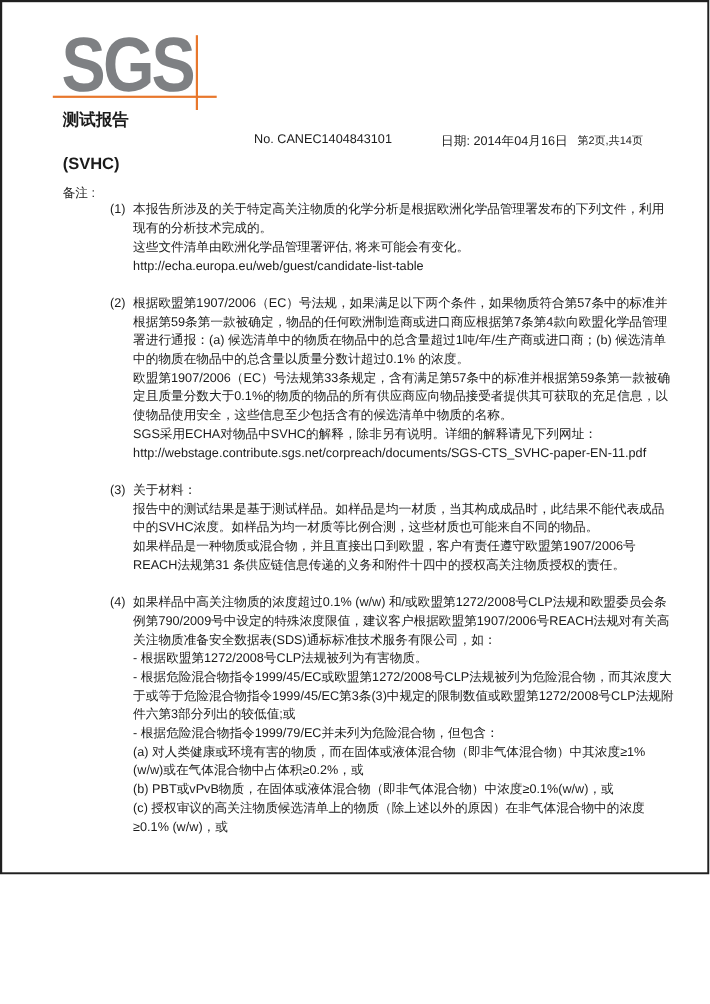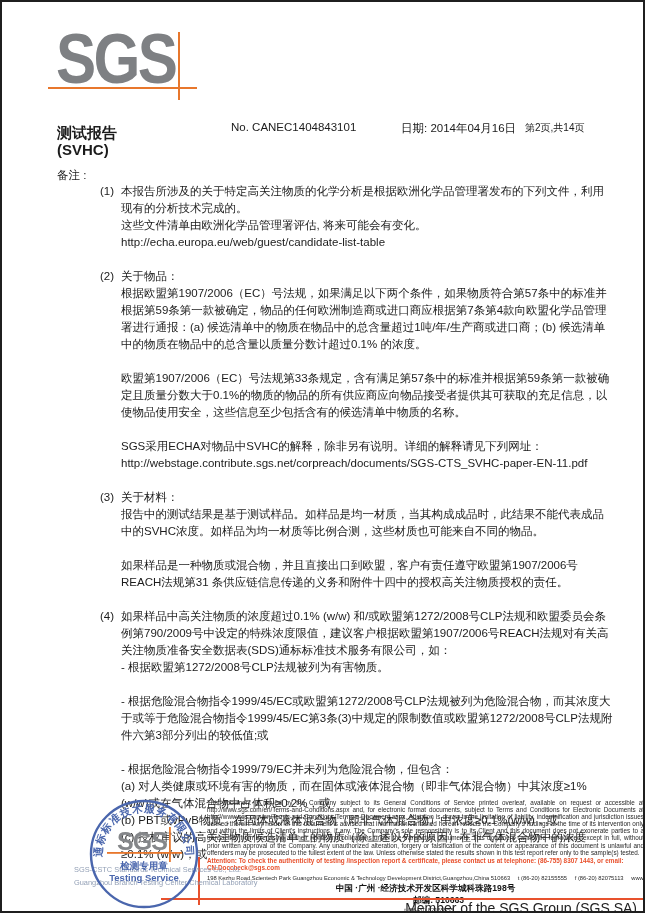--- a/index.html
+++ b/index.html
@@ -1,42 +1,42 @@
 <!DOCTYPE html>
 <html style="--accent_orange: #e8772c; --attention_red: #e8512d; --stamp_blue: #4a66ad; --logo_gray: #7e8083;"><head>
 <meta charset="utf-8">
 <style>
   html, body { margin: 0; padding: 0; background: #ffffff; }
   .page {
-    position: relative; width: 645px; height: 913px; background: #ffffff;
+    position: relative; width: 645px; height: 795px; background: #ffffff;
     border: 2px solid #1f1f1f; box-sizing: border-box; overflow: hidden;
     font-family: "Liberation Sans", "DejaVu Sans", sans-serif; color: #1b1b1b;
   }
   
   .logo-text {
     position: absolute; left: 54px; top: 28px; font-size: 70px; font-weight: bold;
     line-height: 58px; letter-spacing: -3px; color: var(--logo_gray, #7e8083);
     transform: scaleX(.86); transform-origin: left top;
   }
   .logo-hline { position: absolute; left: 46px; top: 85px; width: 149px; height: 2px; background: var(--accent_orange, #e8772c); }
   .logo-vline { position: absolute; left: 176px; top: 30px; width: 2px; height: 68px; background: var(--accent_orange, #e8772c); }
   
-  .h-title  { position: absolute; left: 55px;  top: 122px; font-size: 15px; font-weight: bold; }
+  .h-title  { position: absolute; left: 55px;  top: 98px; font-size: 15px; font-weight: bold; }
   .h-sub    { position: absolute; left: 55px;  top: 139px; font-size: 15px; font-weight: bold; }
   .h-no     { position: absolute; left: 229px; top: 119px; font-size: 11.5px; }
   .h-date   { position: absolute; left: 399px; top: 119px; font-size: 11.5px; }
   .h-pages  { position: absolute; left: 523px; top: 119px; font-size: 10px; }
   .h-remark { position: absolute; left: 55px;  top: 166px; font-size: 11.5px; }
   
   .notes { position: absolute; left: 98px; top: 181px; width: 514px; font-size: 11.5px; line-height: 17px; }
   .note { display: flex; margin-bottom: 17px; }
   .note:last-child { margin-bottom: 0; }
   .note-num { width: 21px; flex: none; }
   .note-body { flex: 1; }
-  .block { margin-top: 17px; }
+  .block { }
   .block:first-child { margin-top: 0; }
   
   .f-right { position: absolute; left: 205px; top: 797px; width: 437px; }
   .f-disclaimer { font-size: 6.35px; line-height: 7.1px; text-align: justify; color: #2a2a2a; }
   .f-attention { margin-top: 1px; font-size: 6.35px; line-height: 7.2px; font-weight: bold; color: var(--attention_red, #e8512d); }
   .f-addr1 { margin-top: 4px; font-size: 5.8px; color: #2a2a2a; white-space: nowrap; }
   .f-addr1 .gap { margin-left: 6px; }
   .f-addr2 { margin-top: 2px; font-size: 8.6px; font-weight: bold; color: #141414; white-space: nowrap; display: flex; align-items: center; flex-direction: column; }
   .f-addr2 .postal { margin-left: 26px; }
   .f-addr2 .tiny { font-size: 5.8px; font-weight: normal; margin-left: 7px; color: #2a2a2a; }
@@ -72,21 +72,20 @@
           <div>这些文件清单由欧洲化学品管理署评估, 将来可能会有变化。</div>
           <div>http://echa.europa.eu/web/guest/candidate-list-table</div>
         </div>
       </div>
     </div>
 
     <div class="note">
       <div class="note-num">(2)</div>
       <div class="note-body">
         <div class="block">
-          <div>关于物品：</div>
           <div>根据欧盟第1907/2006（EC）号法规，如果满足以下两个条件，如果物质符合第57条中的标准并根据第59条第一款被确定，物品的任何欧洲制造商或进口商应根据第7条第4款向欧盟化学品管理署进行通报：(a) 候选清单中的物质在物品中的总含量超过1吨/年/生产商或进口商；(b) 候选清单中的物质在物品中的总含量以质量分数计超过0.1% 的浓度。</div>
         </div>
         <div class="block">
           <div>欧盟第1907/2006（EC）号法规第33条规定，含有满足第57条中的标准并根据第59条第一款被确定且质量分数大于0.1%的物质的物品的所有供应商应向物品接受者提供其可获取的充足信息，以使物品使用安全，这些信息至少包括含有的候选清单中物质的名称。</div>
         </div>
         <div class="block">
           <div>SGS采用ECHA对物品中SVHC的解释，除非另有说明。详细的解释请见下列网址：</div>
           <div>http://webstage.contribute.sgs.net/corpreach/documents/SGS-CTS_SVHC-paper-EN-11.pdf</div>
         </div>
       </div>

